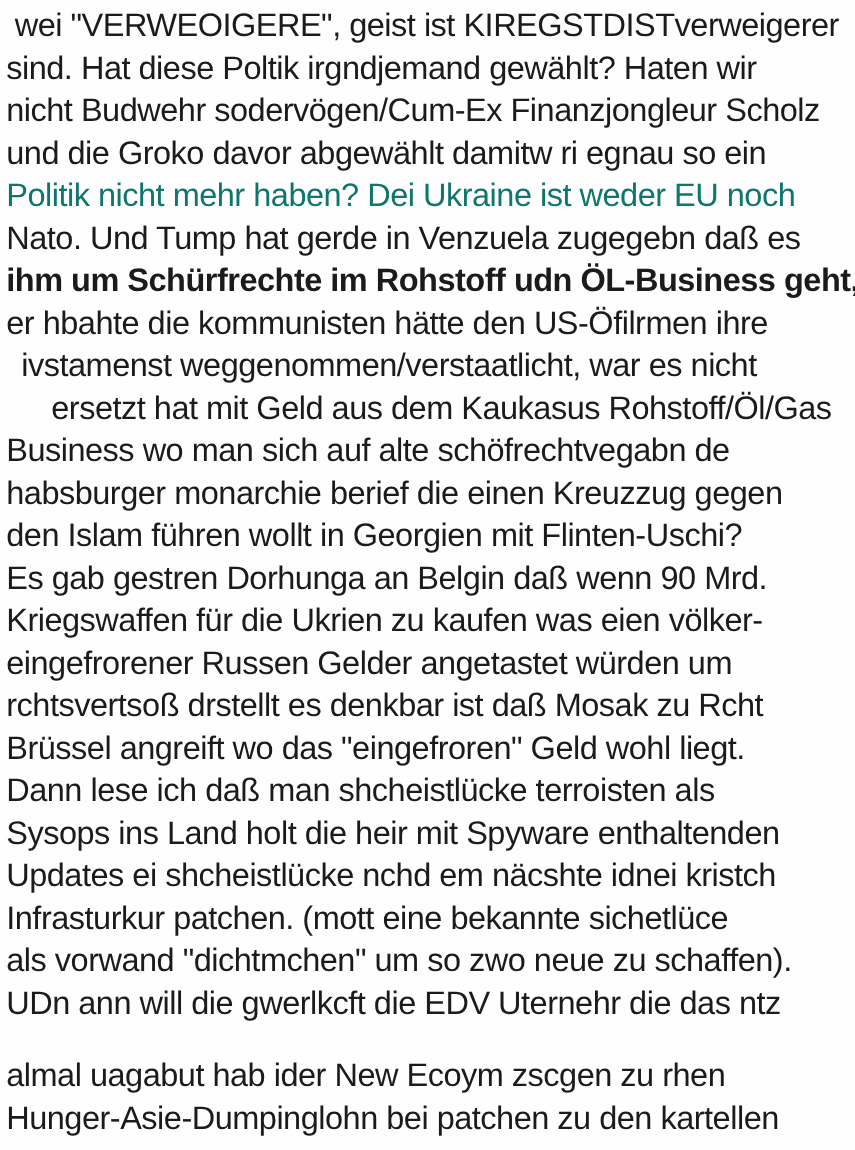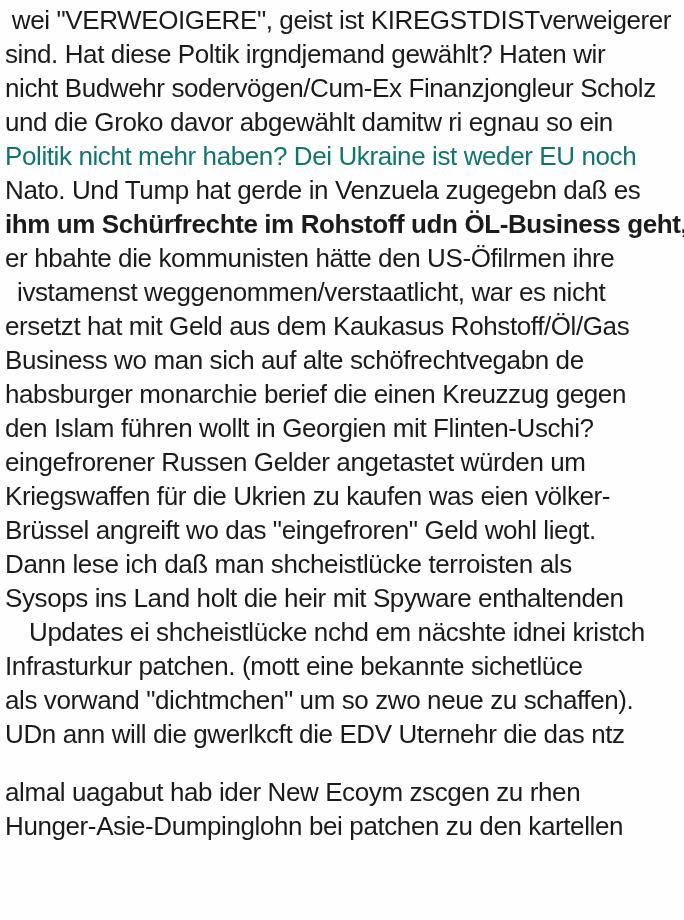--- a/index.html
+++ b/index.html
@@ -37,29 +37,31 @@
   <div id="lines">
       <div class="line" style="color: rgb(27, 27, 27);"> wei "VERWEOIGERE", geist ist KIREGSTDISTverweigerer</div>
       <div class="line" style="color: rgb(27, 27, 27);">sind. Hat diese Poltik irgndjemand gewählt? Haten wir</div>
       <div class="line" style="color: rgb(27, 27, 27);">nicht Budwehr sodervögen/Cum-Ex Finanzjongleur Scholz</div>
       <div class="line" style="color: rgb(27, 27, 27);">und die Groko davor abgewählt damitw ri egnau so ein</div>
       <div class="line" style="color: #0f766e;">Politik nicht mehr haben? Dei Ukraine ist weder EU noch</div>
       <div class="line" style="color: rgb(27, 27, 27);">Nato. Und Tump hat gerde in Venzuela zugegebn daß es</div>
       <div class="line" style="color: rgb(27, 27, 27); font-weight: bold;">ihm um Schürfrechte im Rohstoff udn ÖL-Business geht,</div>
       <div class="line" style="color: rgb(27, 27, 27);">er hbahte die kommunisten hätte den US-Öfilrmen ihre</div>
       <div class="line" style="color: rgb(27, 27, 27); margin-left: 12px;">ivstamenst weggenommen/verstaatlicht, war es nicht</div>
-      <div class="line" style="color: rgb(27, 27, 27);">ersetzt hat mit Geld aus dem Kaukasus Rohstoff/Öl/Gas</div>
+      <div class="line" style="color: rgb(27, 27, 27); margin-left: 36px;">ersetzt hat mit Geld aus dem Kaukasus Rohstoff/Öl/Gas</div>
       <div class="line" style="color: rgb(27, 27, 27);">Business wo man sich auf alte schöfrechtvegabn de</div>
       <div class="line" style="color: rgb(27, 27, 27);">habsburger monarchie berief die einen Kreuzzug gegen</div>
       <div class="line" style="color: rgb(27, 27, 27);">den Islam führen wollt in Georgien mit Flinten-Uschi?</div>
+      <div class="line" style="color: rgb(27, 27, 27);">Es gab gestren Dorhunga an Belgin daß wenn 90 Mrd.</div>
+      <div class="line" style="color: rgb(27, 27, 27);">Kriegswaffen für die Ukrien zu kaufen was eien völker-</div>
       <div class="line" style="color: rgb(27, 27, 27);">eingefrorener Russen Gelder angetastet würden um</div>
-      <div class="line" style="color: rgb(27, 27, 27);">Kriegswaffen für die Ukrien zu kaufen was eien völker-</div>
+      <div class="line" style="color: rgb(27, 27, 27);">rchtsvertsoß drstellt es denkbar ist daß Mosak zu Rcht</div>
       <div class="line" style="color: rgb(27, 27, 27);">Brüssel angreift wo das "eingefroren" Geld wohl liegt.</div>
       <div class="line" style="color: rgb(27, 27, 27);">Dann lese ich daß man shcheistlücke terroisten als</div>
       <div class="line" style="color: rgb(27, 27, 27);">Sysops ins Land holt die heir mit Spyware enthaltenden</div>
-      <div class="line" style="color: rgb(27, 27, 27); margin-left: 24px;">Updates ei shcheistlücke nchd em näcshte idnei kristch</div>
+      <div class="line" style="color: rgb(27, 27, 27);">Updates ei shcheistlücke nchd em näcshte idnei kristch</div>
       <div class="line" style="color: rgb(27, 27, 27);">Infrasturkur patchen. (mott eine bekannte sichetlüce</div>
       <div class="line" style="color: rgb(27, 27, 27);">als vorwand "dichtmchen" um so zwo neue zu schaffen).</div>
       <div class="line" style="color: rgb(27, 27, 27);">UDn ann will die gwerlkcft die EDV Uternehr die das ntz</div>
       <div class="line" style="color: rgb(27, 27, 27); margin-top: 24px;">almal uagabut hab ider New Ecoym zscgen zu rhen</div>
       <div class="line" style="color: rgb(27, 27, 27);">Hunger-Asie-Dumpinglohn bei patchen zu den kartellen</div>
     </div>
 </div>
 
 </body></html>

